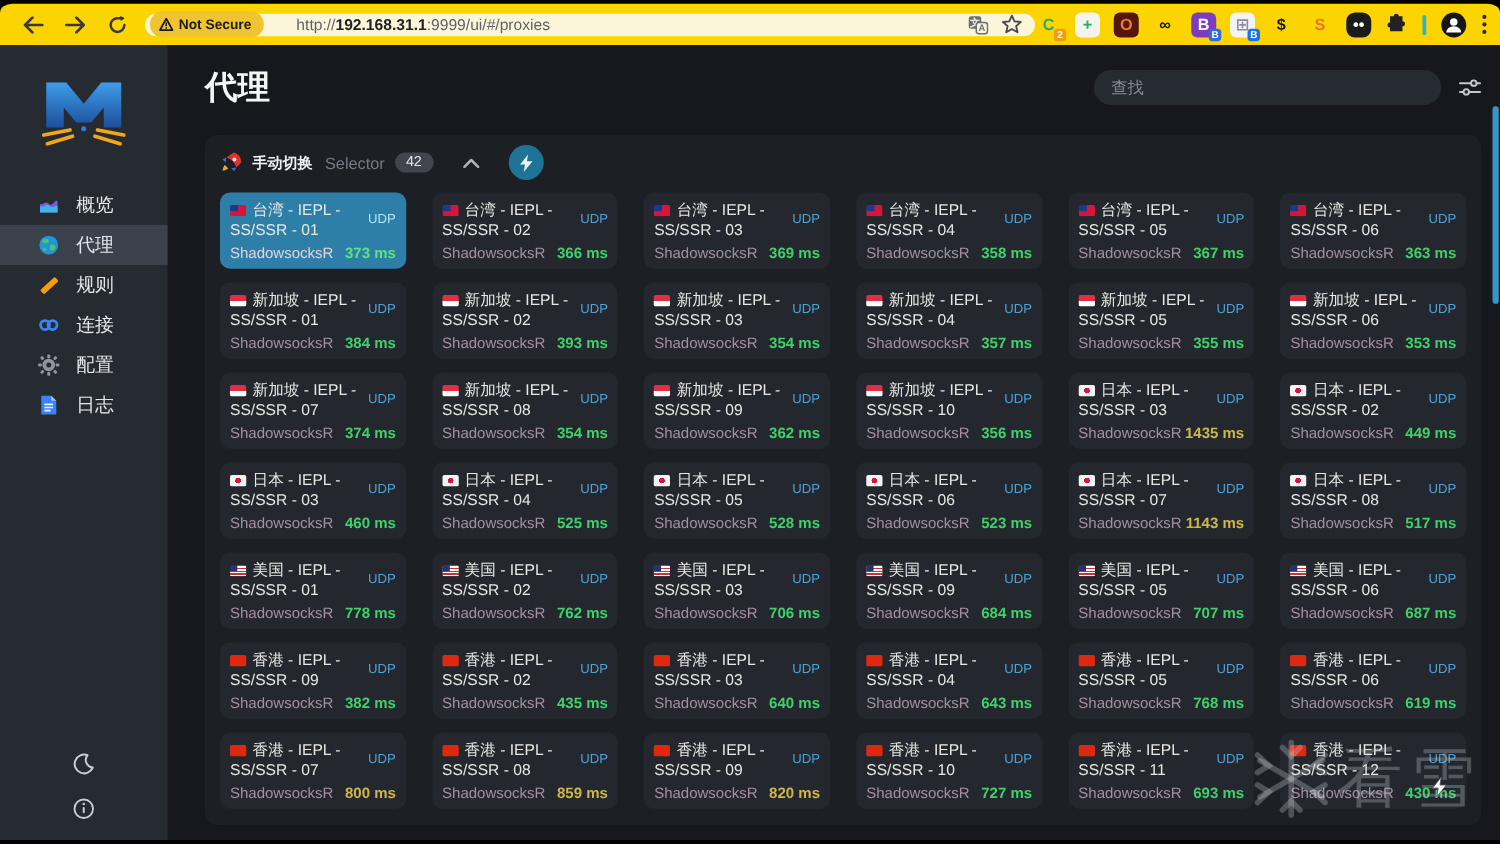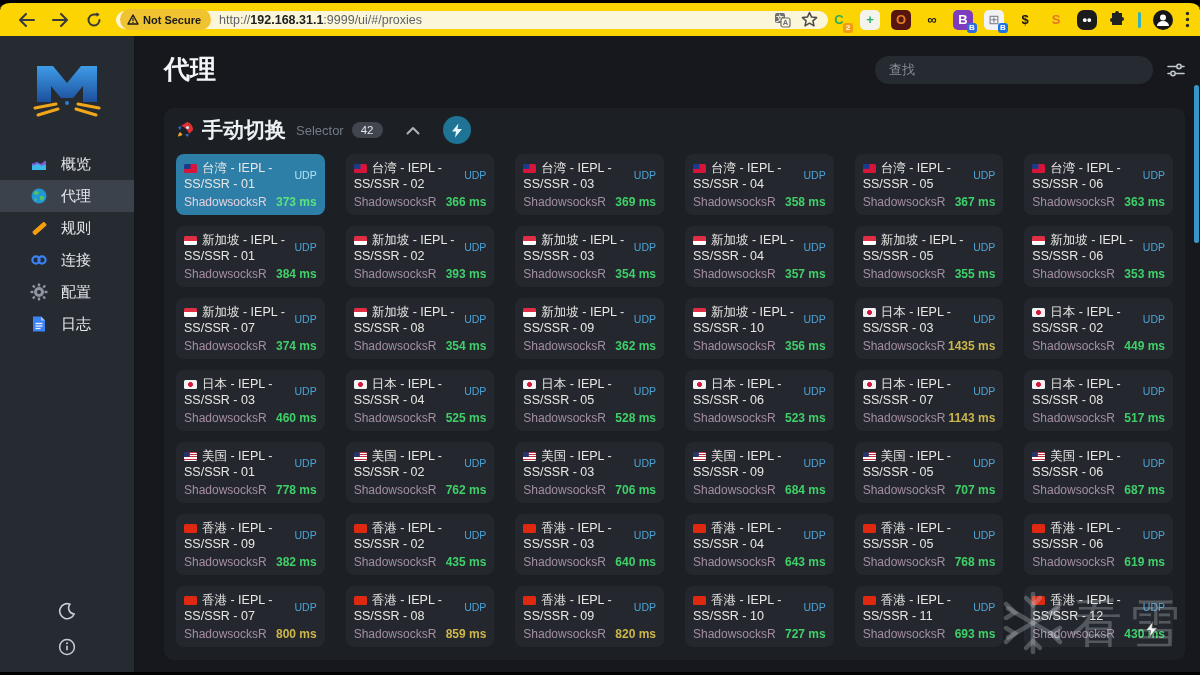--- a/index.html
+++ b/index.html
@@ -5,21 +5,21 @@
   * { margin:0; padding:0; box-sizing:border-box; }
   html,body { width:1200px; height:675px; overflow:hidden; background:#000;
     font-family:"Liberation Sans","DejaVu Sans",sans-serif; }
 
   
   .chrome { height:36px; background:#fcd402; display:flex; align-items:center;
     padding:0 10px 0 14px; border-top:3px solid #000; border-radius:10px 10px 0 0; position:relative; }
   .nav-btn { width:24px; height:24px; display:flex; align-items:center; justify-content:center;
     margin-right:10px; flex:none; cursor:pointer; }
   .addr-bar { width:712px; height:18px; background:#fbf5d9; border-radius:14px; display:flex;
-    align-items:center; padding:0 10px 0 4px; flex:none; }
+    align-items:center; padding:0 10px 0 4px; flex:none;gap:18px; }
   .sec-badge { background:#f0c330; border-radius:12px; height:21px; display:flex; align-items:center;
     gap:4px; padding:0 10px 0 7px; font-size:11px; font-weight:bold; color:#1b1b1b; flex:none; }
   .url { flex:1; font-size:12.5px; color:#5f6368; margin-left:8px; white-space:nowrap; overflow:hidden; }
   .url b { color:#202124; }
   .addr-icons { display:flex; align-items:center; gap:10px; margin-left:8px; }
   .chrome-right { display:flex; align-items:center; gap:11px; margin-left:auto; }
   .ext { width:20px; height:20px; border-radius:5px; display:flex; align-items:center;
     justify-content:center; position:relative; font-weight:bold; font-size:13px; cursor:pointer; flex:none; }
   .ext-badge { position:absolute; right:-4px; bottom:-3px; min-width:10px; height:10px; font-size:8px;
     font-weight:bold; color:#fff; border-radius:3px; display:flex; align-items:center;
@@ -46,21 +46,21 @@
   .main-header { display:flex; align-items:center; }
   .page-title { font-size:26px; font-weight:bold; color:#f3f5f7; }
   .search-wrap { margin-left:auto; display:flex; align-items:center; gap:14px; }
   .search-input { width:278px; height:28px; border-radius:14px; background:#262b31; border:none;
     outline:none; color:#d7dbdf; padding:0 14px; font-size:13px; font-family:inherit; }
   .search-input::placeholder { color:#868d95; }
 
   .panel { background:#1c2025; border-radius:10px; margin-top:21px; padding:0 10px 13px; }
   .group-header { display:flex; align-items:center; height:44px; padding:0 2px; gap:8px; }
   .group-emoji { width:18px; height:18px; display:flex; flex:none; }
-  .group-name { font-size:21px; font-weight:bold; color:#eef1f4; }
+  .group-name { font-size:12px; font-weight:bold; color:#eef1f4; }
   .group-type { font-size:13px; color:#737b84; margin-left:2px; }
   .group-count { background:#41464e; color:#e3e6ea; font-size:11.5px; border-radius:10px;
     padding:2px 9px; }
   .icon-btn { width:28px; height:28px; display:flex; align-items:center; justify-content:center;
     cursor:pointer; margin-left:8px; }
   .icon-btn.teal { background:#1f7394; border-radius:50%; }
 
   .grid { display:grid; grid-template-columns:repeat(6,1fr); gap:11px 21px; padding:2px 2px 0; }
   .card { background:#24282e; border-radius:8px; min-height:55px; padding:6px 8px 6px;
     position:relative; cursor:pointer; }

